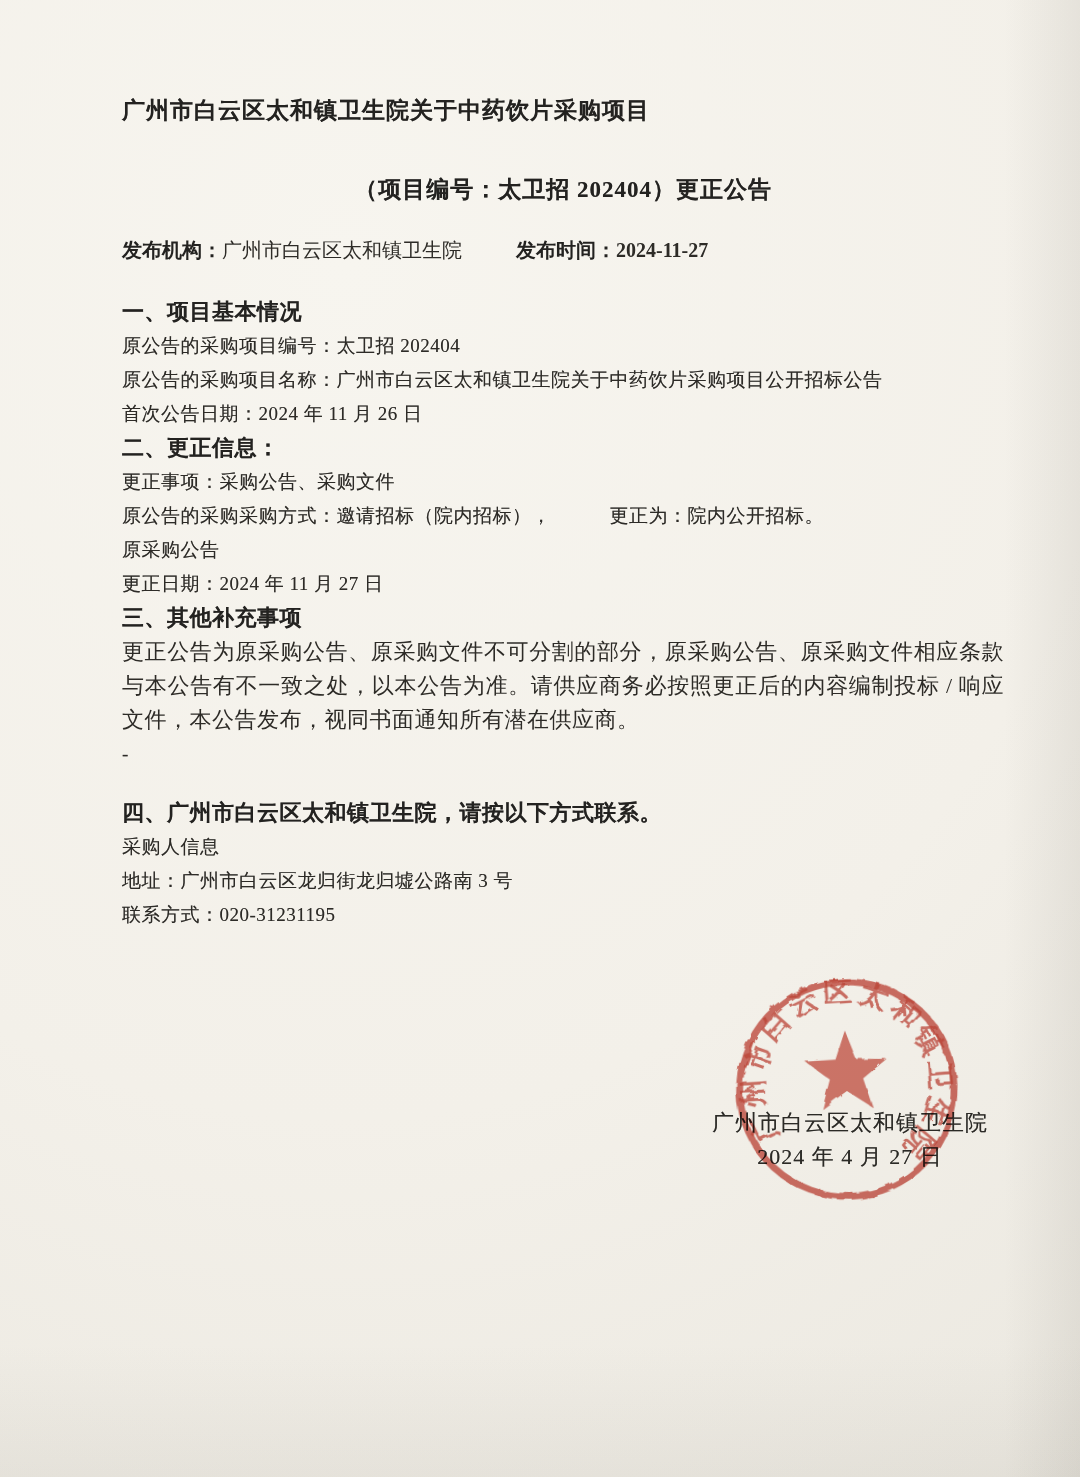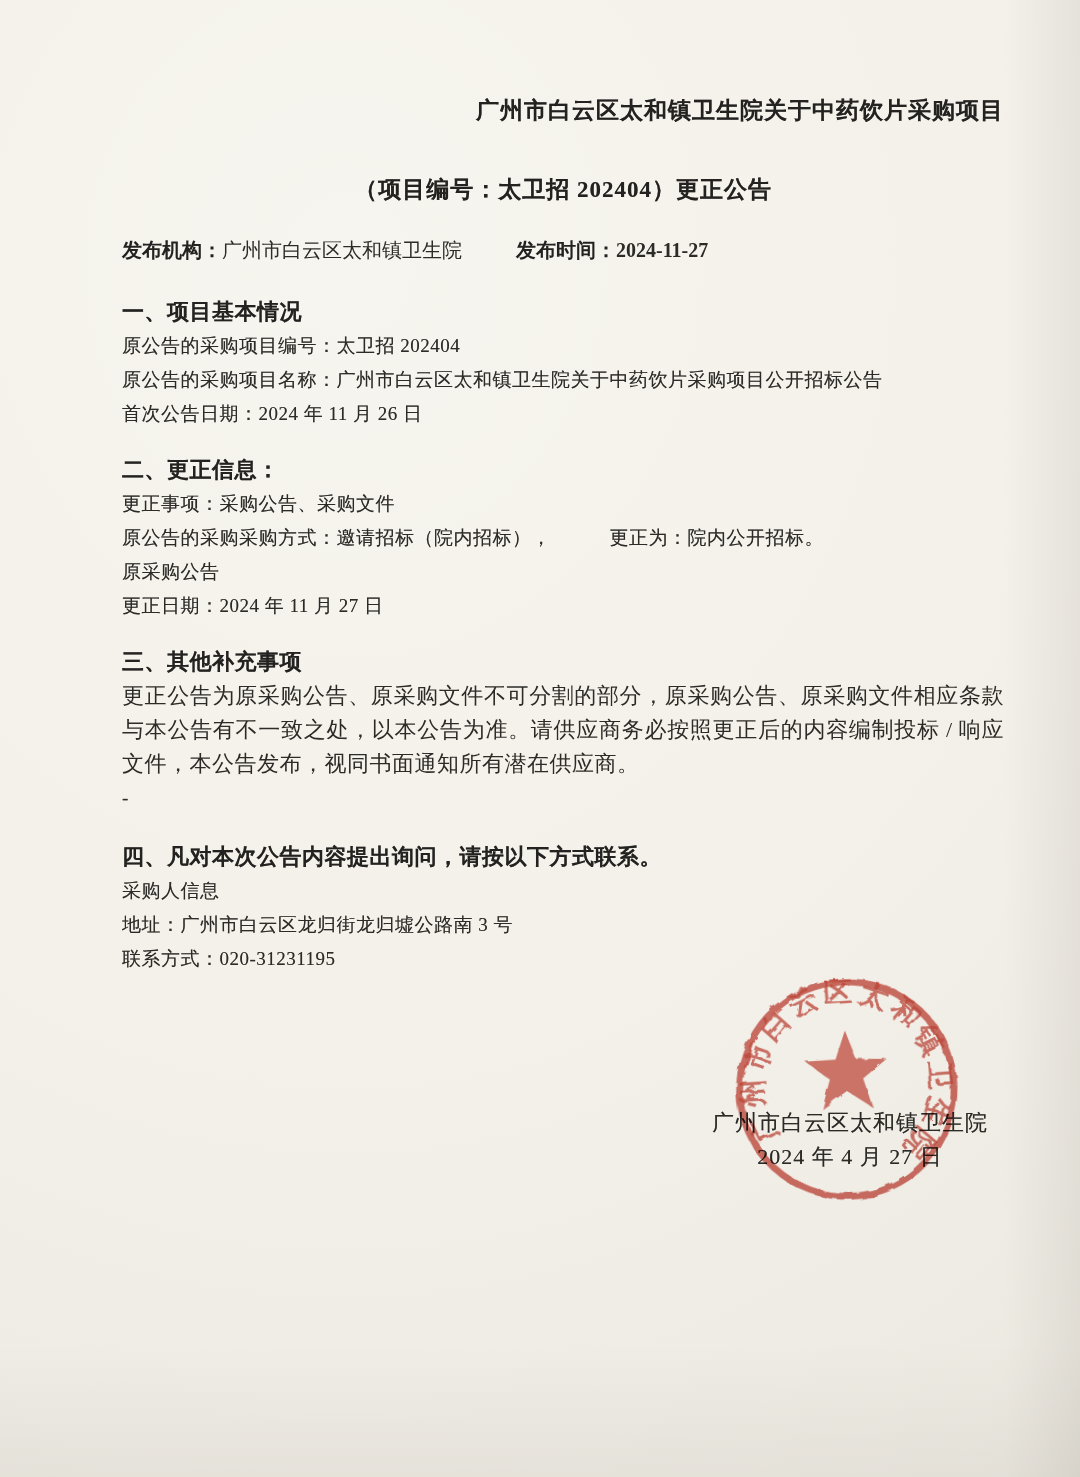--- a/index.html
+++ b/index.html
@@ -10,41 +10,41 @@
     overflow:hidden;
     font-family:"Liberation Serif","DejaVu Serif",serif;
     color:#2d2b27;
     background:
       linear-gradient(to left, rgba(110,105,95,0.10), rgba(110,105,95,0) 7%),
       linear-gradient(to top, rgba(110,105,95,0.07), rgba(110,105,95,0) 9%),
       radial-gradient(130% 105% at 32% 18%, #f7f5ef 0%, #f3f0e9 55%, #eae7df 100%);
   }
   .content{padding:96px 76px 0 122px;}
   .doc-title{
-    text-align:right;
+    text-align:left;
     font-size:23px;font-weight:700;line-height:30px;
     letter-spacing:1px;color:#232220;
     text-shadow:0 0 0.5px rgba(40,40,40,0.55);
   }
   .doc-subtitle{
     margin-top:49px;text-align:center;
     font-size:23px;font-weight:700;line-height:30px;
     letter-spacing:1px;color:#232220;
     text-shadow:0 0 0.5px rgba(40,40,40,0.55);
   }
   .pub-line{
     margin-top:28px;
     font-size:20px;line-height:34px;
     white-space:nowrap;
   }
   .pub-line .lbl{font-weight:700;color:#232220;}
   .pub-line .val{font-weight:400;}
   .pub-line .val-date{font-weight:700;}
   .pub-gap{display:inline-block;width:54px;}
-  .section{margin-top:22px;}
+  .section{}
   .section.s1{margin-top:28px;}
   .section.s4{margin-top:25px;}
   .sec-heading{
     font-size:22px;font-weight:700;line-height:34px;
     color:#232220;letter-spacing:0.5px;
     text-shadow:0 0 0.4px rgba(40,40,40,0.5);
   }
   .line{
     font-size:19px;font-weight:400;line-height:34px;
     letter-spacing:0.5px;white-space:nowrap;
@@ -99,21 +99,21 @@
       <div class="line">更正日期：2024 年 11 月 27 日</div>
     </div>
 
     <div class="section s3">
       <div class="sec-heading">三、其他补充事项</div>
       <div class="para">更正公告为原采购公告、原采购文件不可分割的部分，原采购公告、原采购文件相应条款与本公告有不一致之处，以本公告为准。请供应商务必按照更正后的内容编制投标 / 响应文件，本公告发布，视同书面通知所有潜在供应商。</div>
       <div class="line">-</div>
     </div>
 
     <div class="section s4">
-      <div class="sec-heading">四、凡对本次公告内容提出询问，请按以下方式联系。</div>
+      <div class="sec-heading">四、广州市白云区太和镇卫生院，请按以下方式联系。</div>
       <div class="line">采购人信息</div>
       <div class="line">地址：广州市白云区龙归街龙归墟公路南 3 号</div>
       <div class="line">联系方式：020-31231195</div>
     </div>
 
   </div>
 
   <div class="seal-area">
 
     <div class="sign-block">

